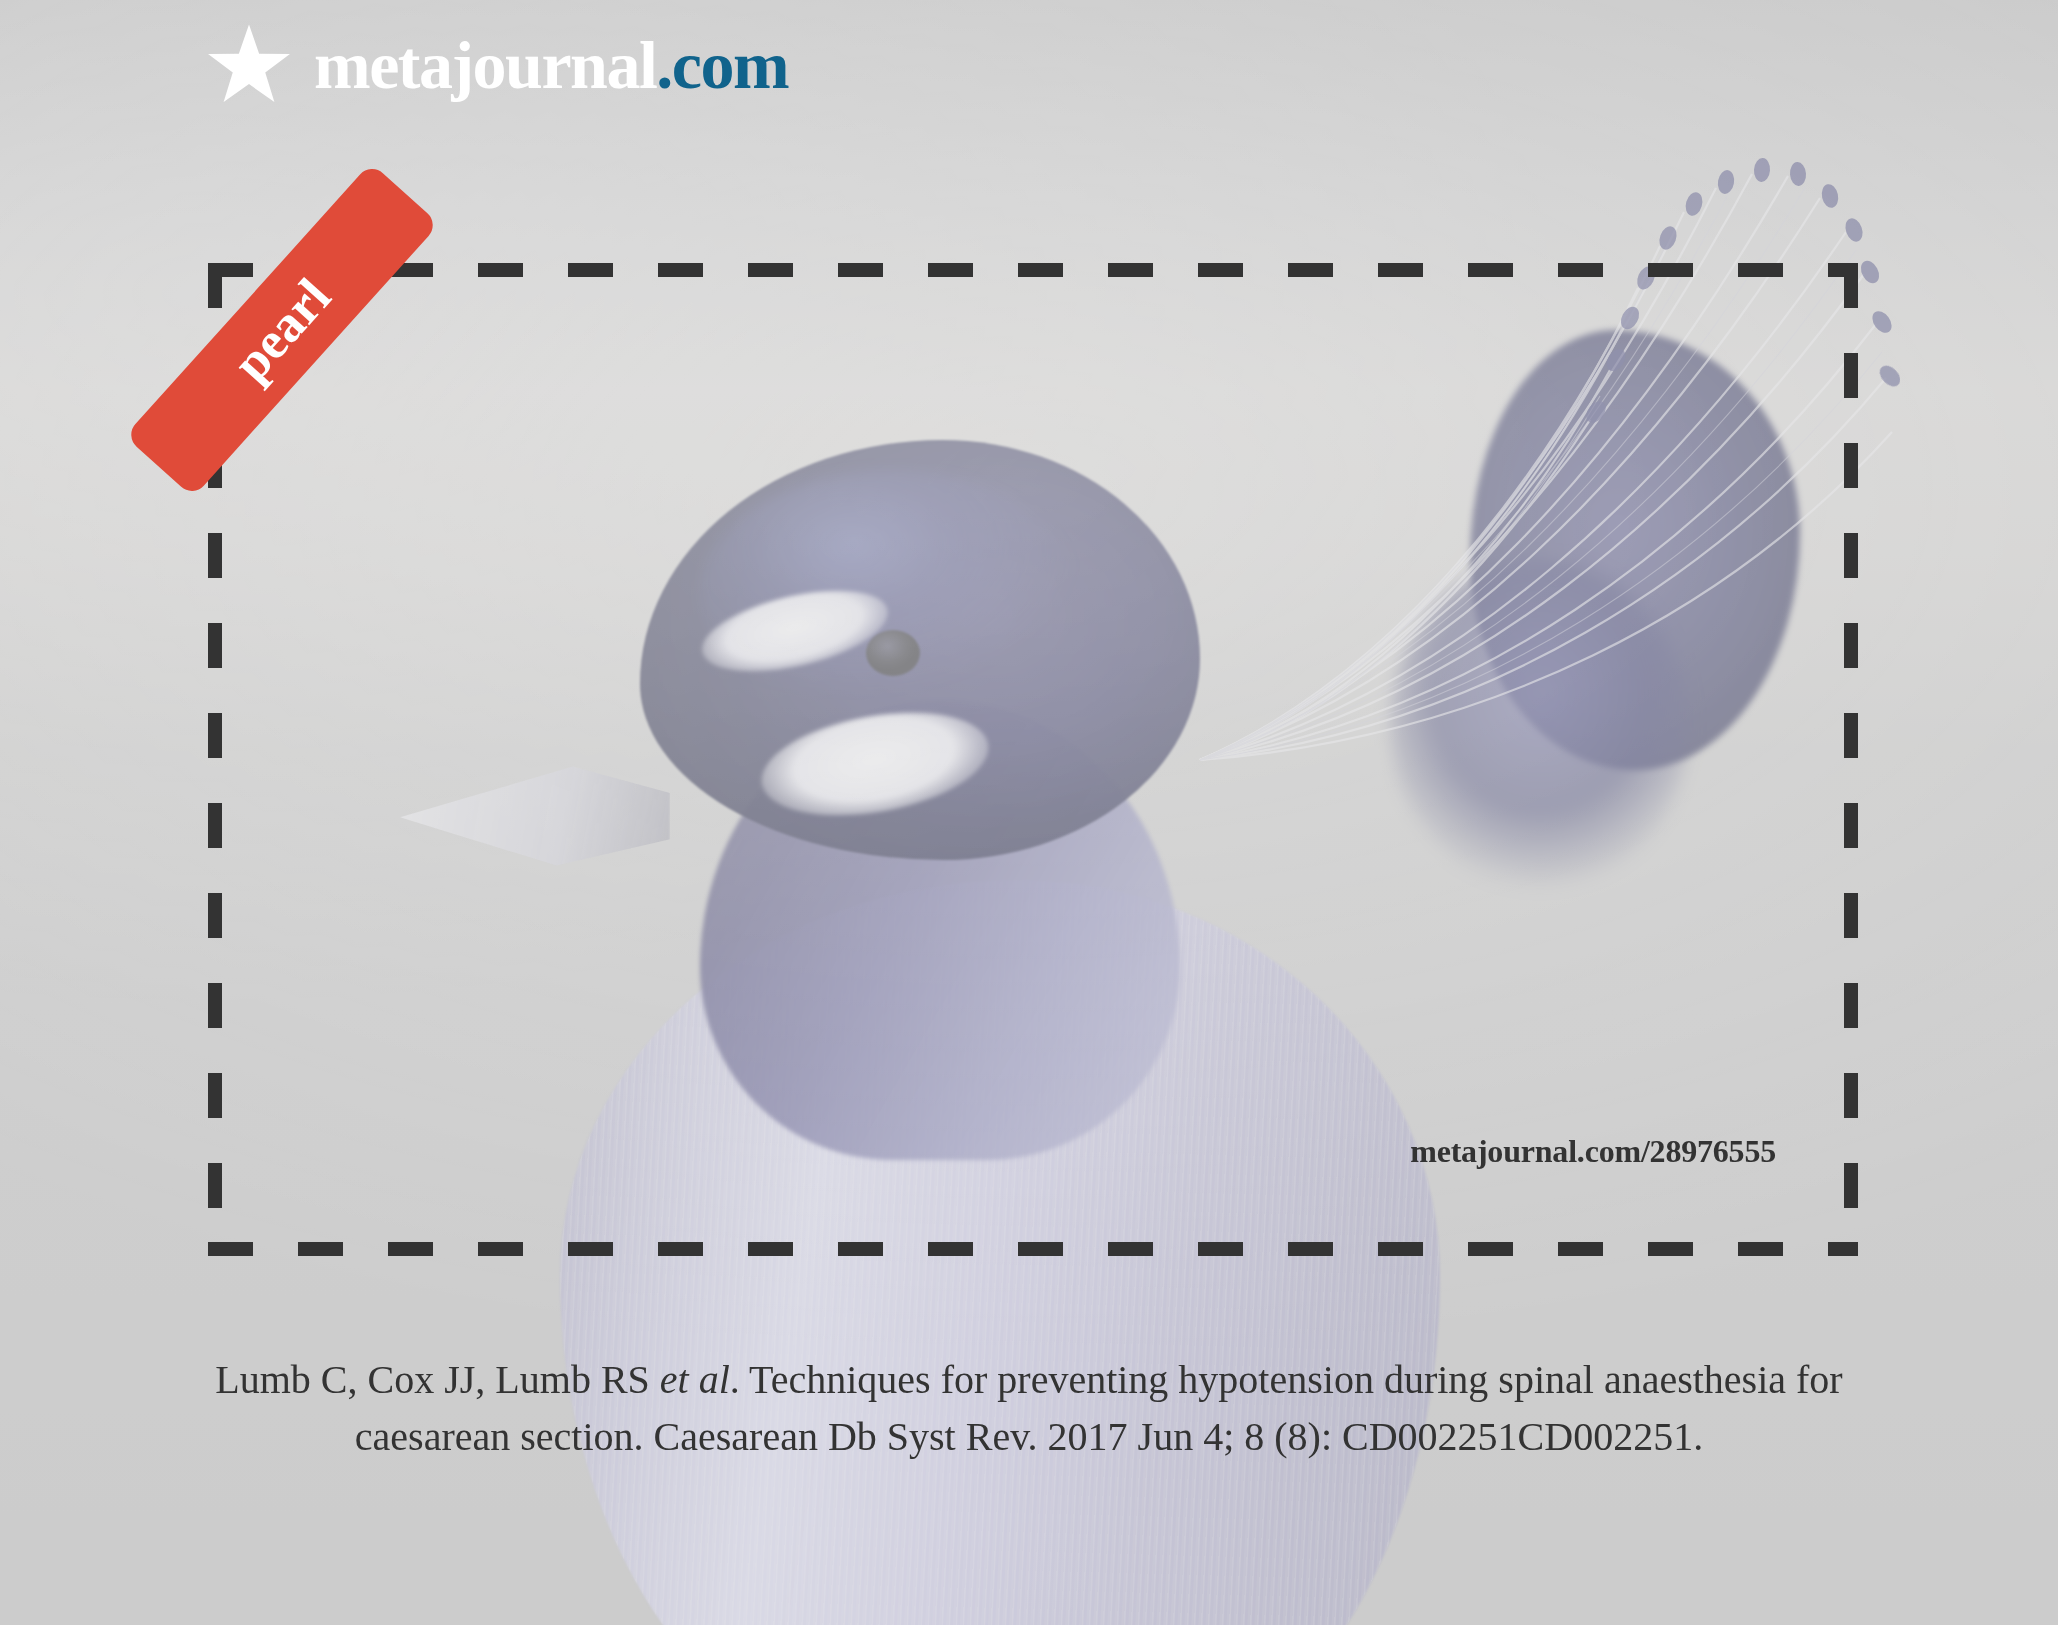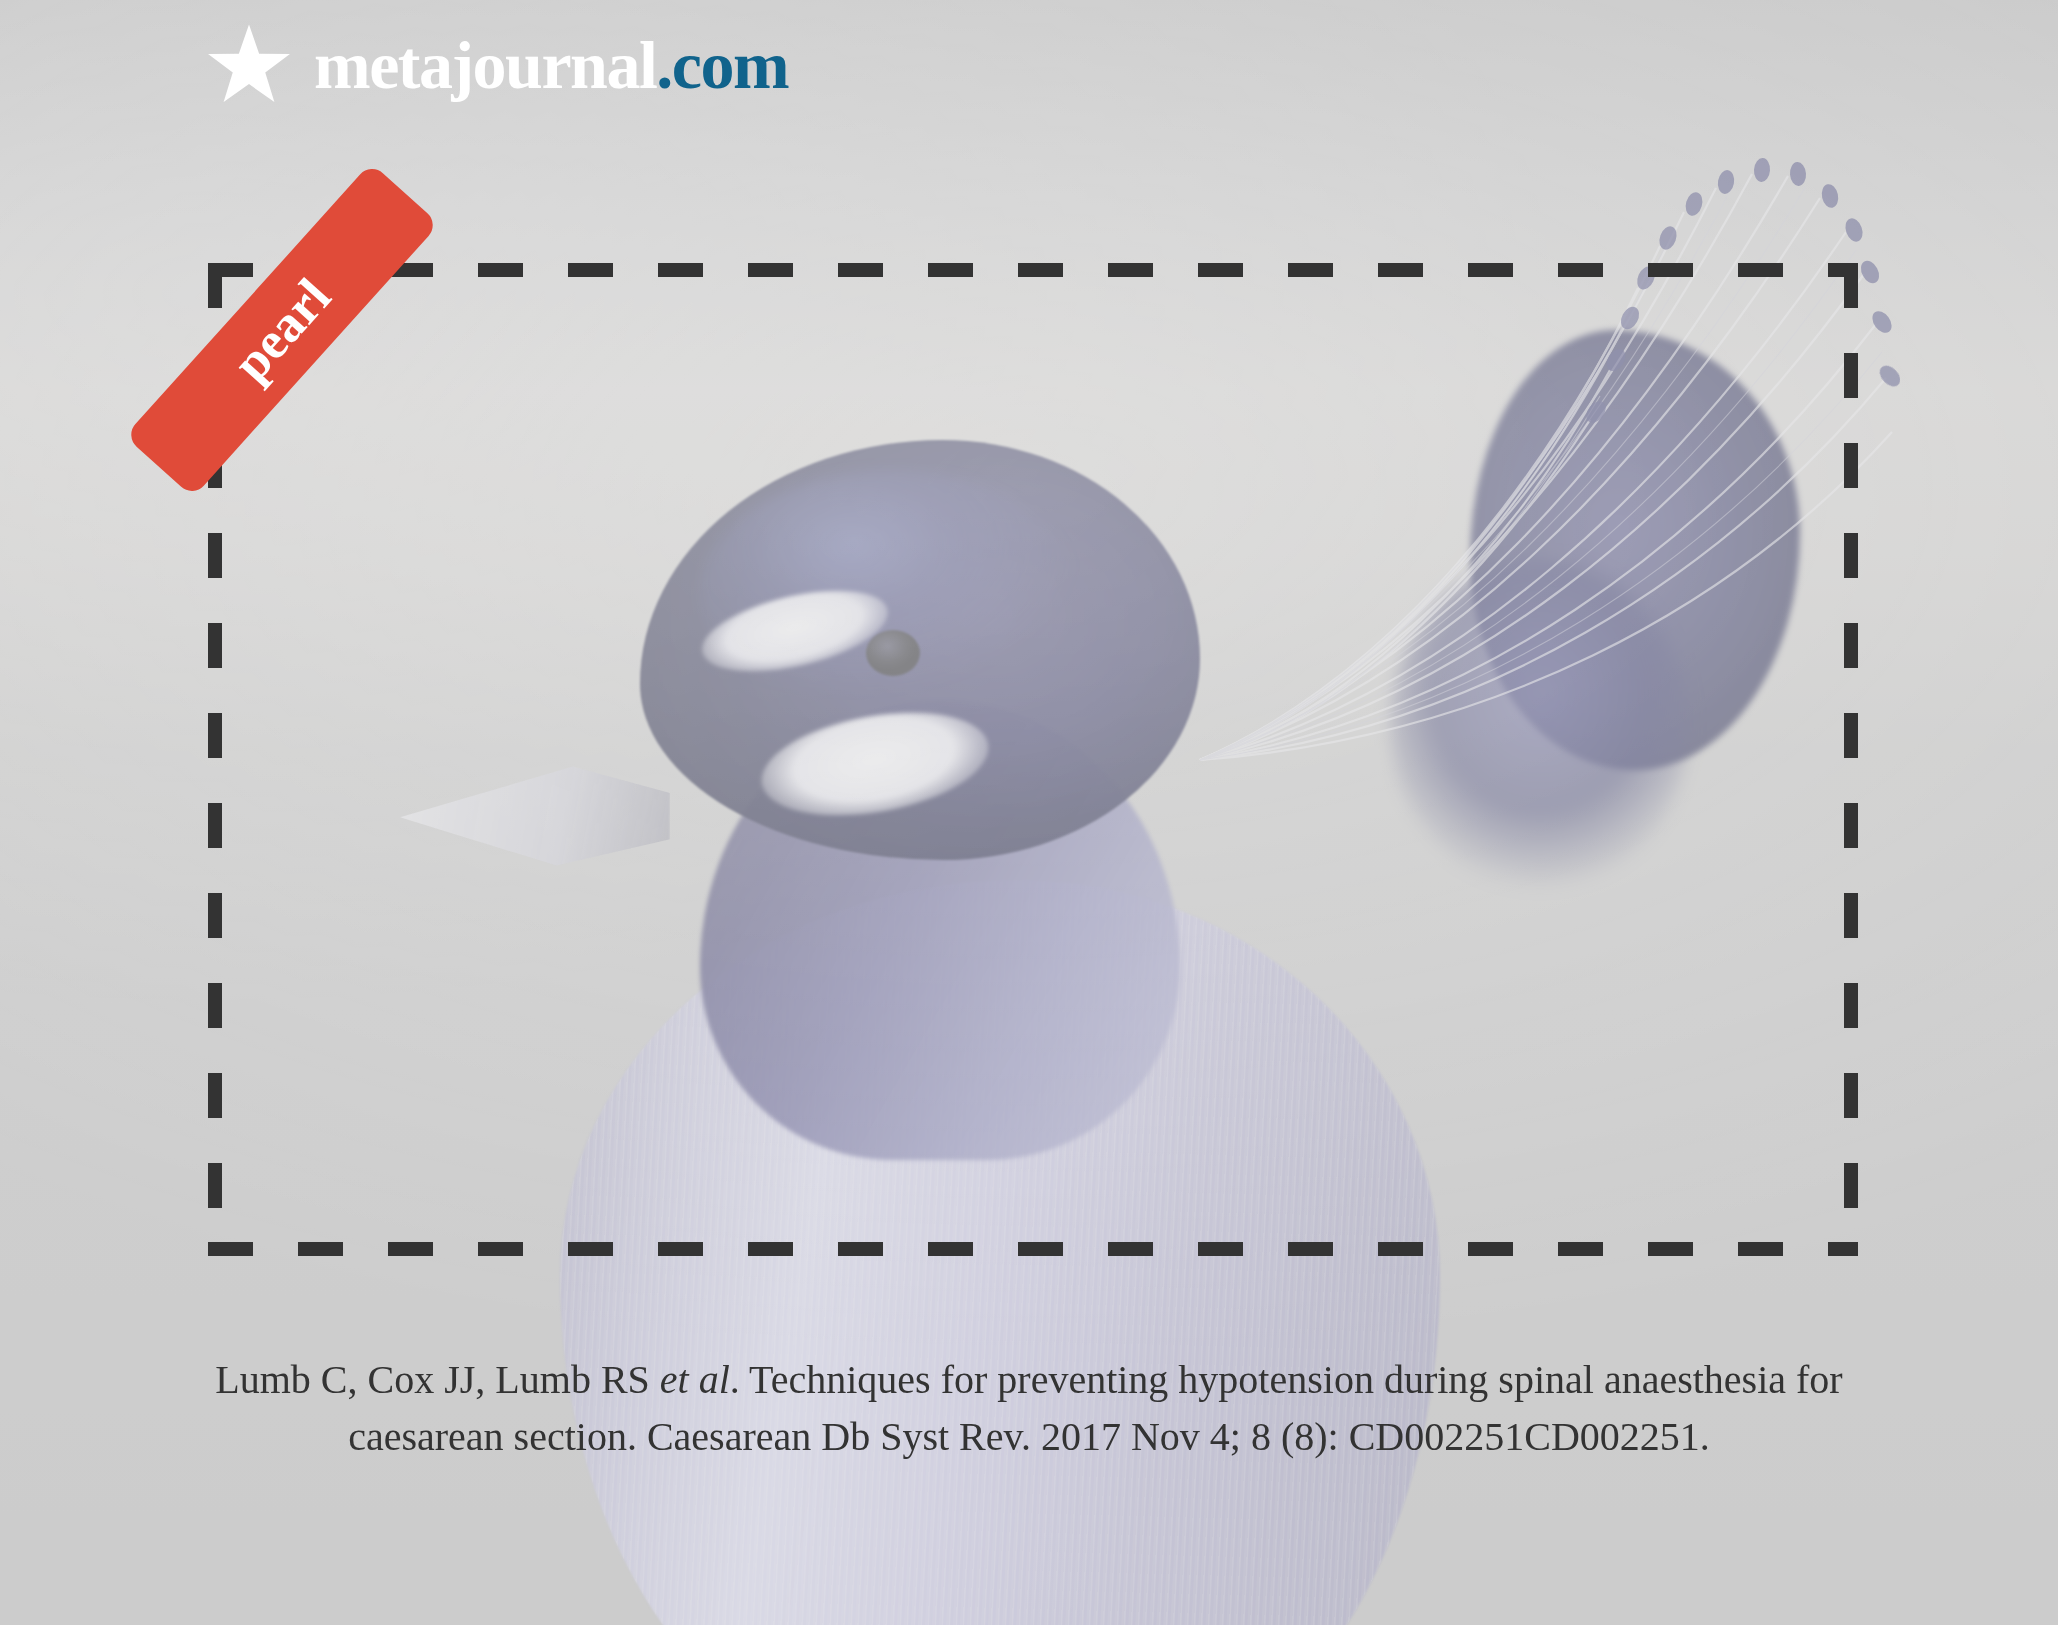--- a/index.html
+++ b/index.html
@@ -404,23 +404,24 @@
   <div class="logo">
     <span>
       <svg class="logo-star" viewBox="0 0 100 100" aria-hidden="true">
         <polygon fill="#ffffff" points="50,3 61.8,36.9 97.6,37.3 68.9,58.8 79.5,93.1 50,72.2 20.5,93.1 31.1,58.8 2.4,37.3 38.2,36.9"></polygon>
       </svg>
     </span>
     <span class="logo-text"><span class="logo-name">metajournal</span><span class="logo-tld">.com</span></span>
   </div>
 
   <div class="pearl-box">
+    <div class="source-url">metajournal.com/28976555</div>
   </div>
 
   <div class="ribbon">
     <div class="ribbon-inner">
       <span class="ribbon-label">pearl</span>
     </div>
   </div>
 
-  <div class="citation"><span>Lumb C, Cox JJ, Lumb RS</span> <em>et al</em><span>. Techniques for preventing hypotension during spinal anaesthesia for caesarean section.</span><span> Caesarean Db Syst Rev.</span><span> 2017 Nov 4; 8</span> <span>(8): CD002251CD002251.</span></div>
+  <div class="citation"><span>Lumb C, Cox JJ, Lumb RS</span> <em>et al</em><span>. Techniques for preventing hypotension during spinal anaesthesia for caesarean section.</span><span> Caesarean Db Syst Rev.</span><span> 2017 Jun 4; 8</span> <span>(8): CD002251CD002251.</span></div>
 
 </div>
 
 </body></html>

